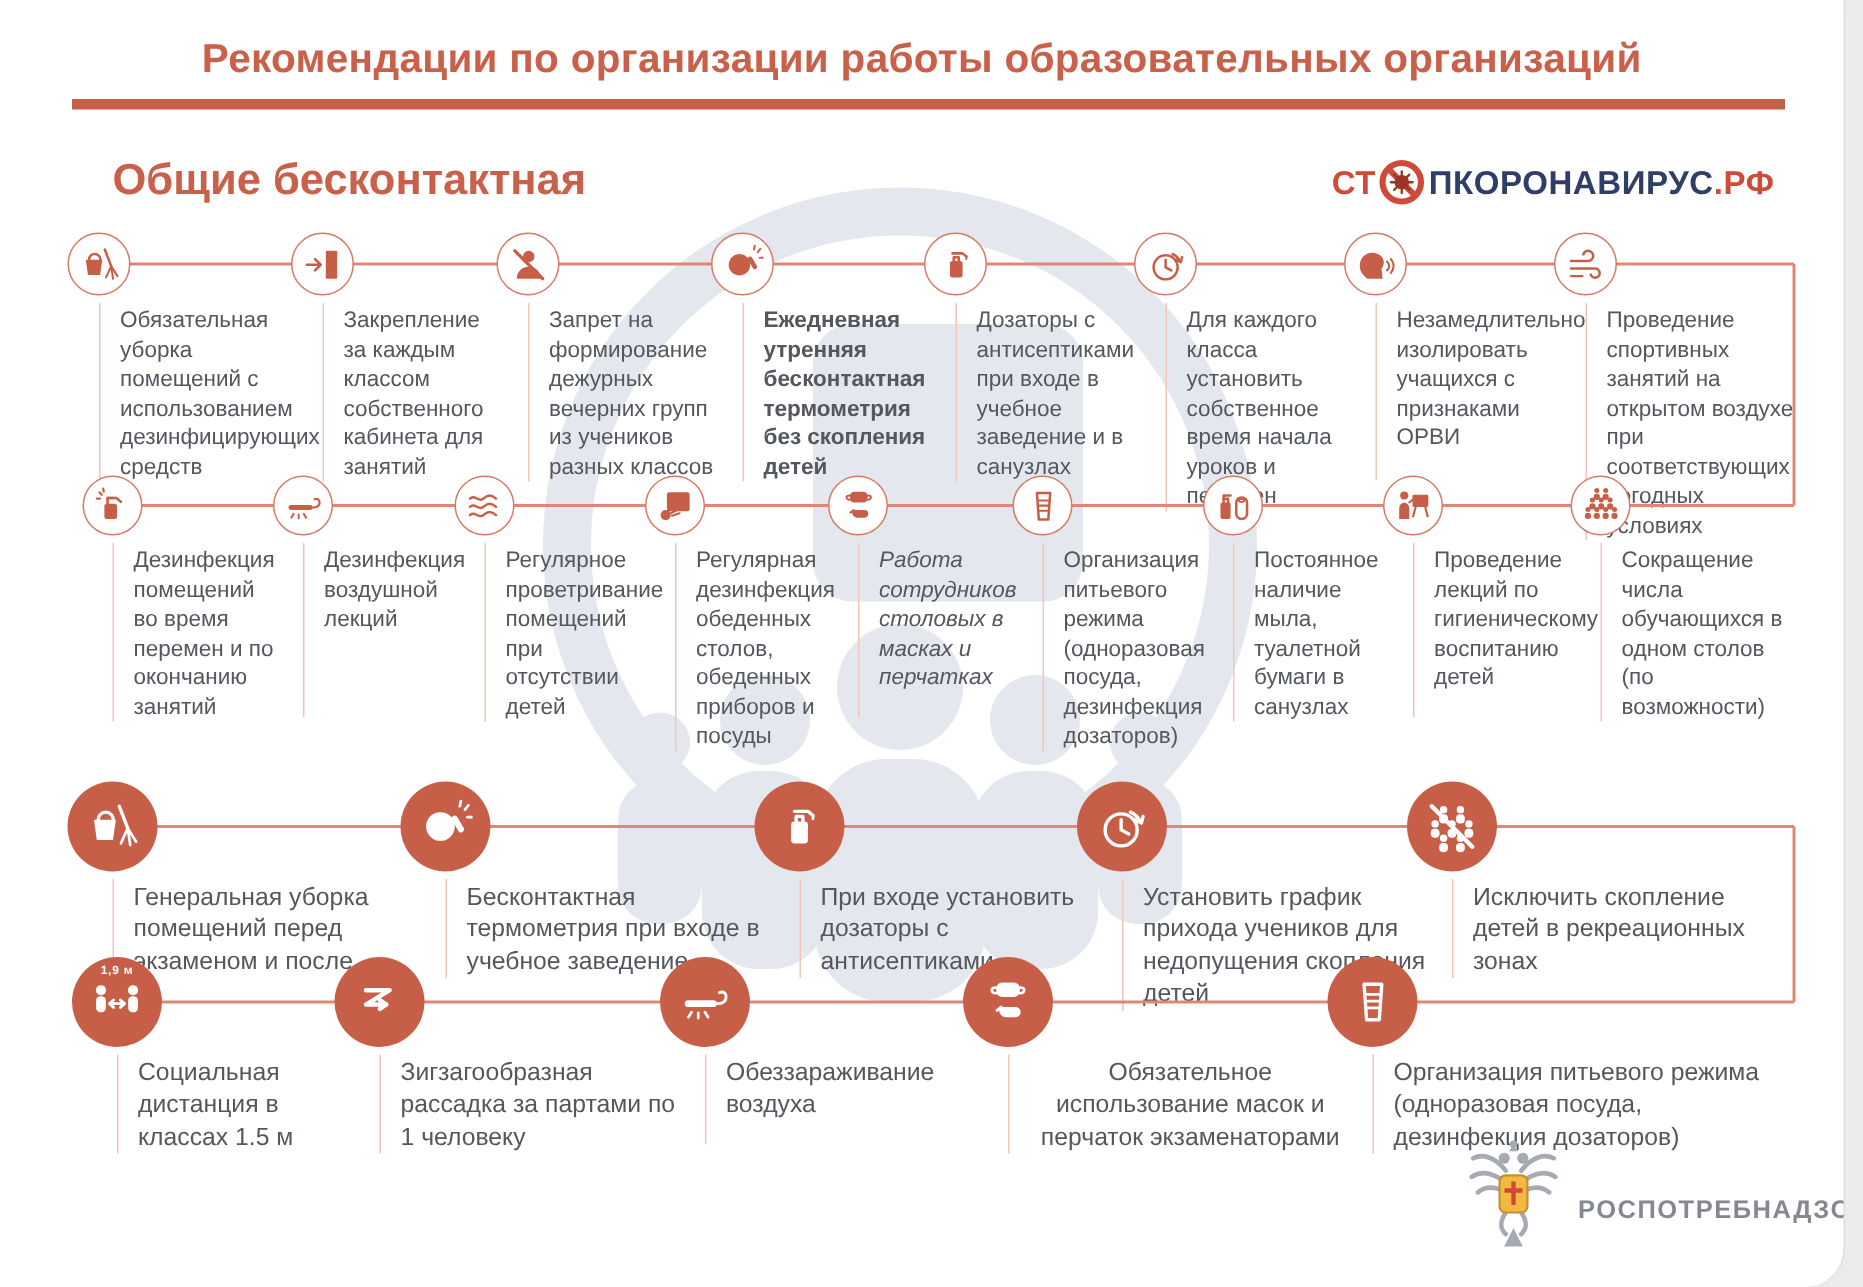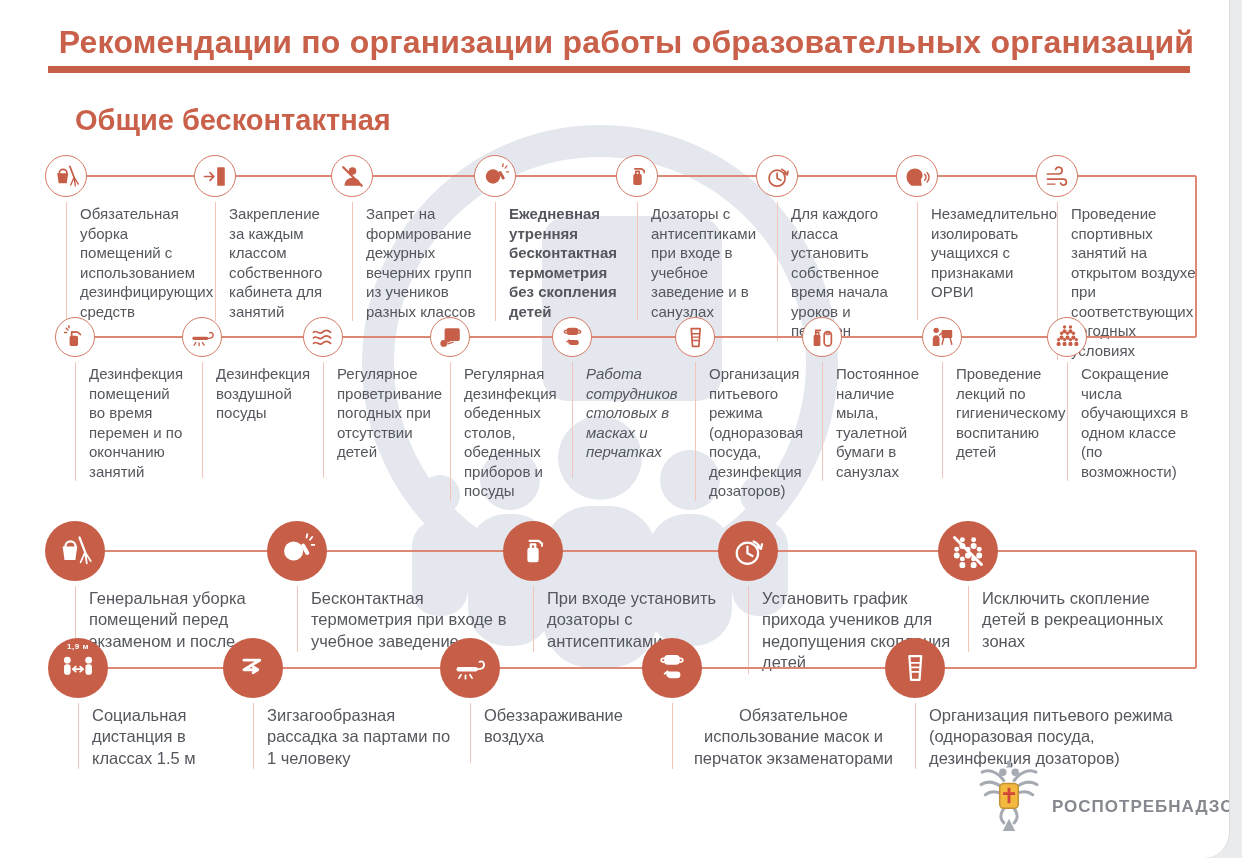--- a/index.html
+++ b/index.html
@@ -6,22 +6,22 @@
     --accent:#c75f48; --accent-dark:#cf4a38; --line:#dd8874; --divider:#f1c5b8;
     --navy:#2e3e66; --text:#54575d; --wm:#e4e8ee; --heading:#c9604a;
   }
   *{margin:0;padding:0;box-sizing:border-box}
   body{font-family:"Liberation Sans",sans-serif;background:#e9ebec}
   .stage{position:relative;width:1242px;height:858px;background:#e9ebec;overflow:hidden}
   .page{position:absolute;top:0;left:0;bottom:0;right:12px;background:#fff;
         border-right:1px solid #d9dcdf;border-radius:0 0 26px 0;overflow:hidden}
   .wm{position:absolute;left:300px;top:98px;z-index:0;pointer-events:none}
   .content{position:absolute;inset:0;z-index:1}
-  .main-title{position:absolute;top:24px;left:12px;width:100%;text-align:center;
-      font-size:32px;font-weight:700;color:var(--heading);letter-spacing:.2px}
+  .main-title{position:absolute;top:24px;left:0;width:100%;text-align:center;
+      font-size:27px;font-weight:700;color:var(--heading);letter-spacing:.2px}
   .title-rule{position:absolute;top:66px;left:48px;width:1142px;height:7px;background:var(--accent)}
   .section-heading{position:absolute;font-size:29px;font-weight:700;color:var(--heading)}
   #h-general{left:75px;top:104px}
   #h-exams{left:75px;top:472px}
   
   .stoplogo{position:absolute;top:105px;right:46px;display:flex;align-items:center;
       font-size:22px;font-weight:800;letter-spacing:.4px}
   .stoplogo .red{color:var(--accent-dark)}
   .stoplogo .navy{color:var(--navy)}
   .stoplogo svg{margin:0 1px}
@@ -68,20 +68,33 @@
       </g>
     </svg>
 
     <div class="content">
 
       <div class="main-title">Рекомендации по организации работы образовательных организаций</div>
       <div class="title-rule"></div>
 
       <h2 class="section-heading" id="h-general">Общие бесконтактная</h2>
 
+      <div class="stoplogo">
+        <span class="red">СТ</span>
+        <svg width="33" height="33" viewBox="0 0 34 34">
+          <circle cx="17" cy="17" r="13.2" fill="none" stroke="#cf4a38" stroke-width="4.2"></circle>
+          <line x1="7.8" y1="7.8" x2="26.2" y2="26.2" stroke="#cf4a38" stroke-width="4.2"></line>
+          <g stroke="#9e3428" stroke-width="1.6" stroke-linecap="round">
+            <circle cx="17" cy="17" r="5" fill="#9e3428" stroke="none"></circle>
+            <path d="M17 9.5v3M17 21.5v3M9.5 17h3M21.5 17h3M11.8 11.8l2 2M20.2 20.2l2 2M22.2 11.8l-2 2M13.8 20.2l-2 2" fill="none"></path>
+          </g>
+        </svg>
+        <span class="navy">ПКОРОНАВИРУС</span>
+        <span class="red">.РФ</span>
+      </div>
 
 
       <div id="rows-layer">
           <div class="tl-line" style="left: 66px; top: 175px; width: 1130px;"></div>
           <div class="item" style="left: 66px; top: 176px;">
             <div class="circle outline" style="height: 42px; width: 42px; top: -21px; left: -21px;">
               <svg viewBox="0 0 32 32" fill="none" stroke="currentColor" stroke-width="2" stroke-linecap="round" stroke-linejoin="round">
                 <path d="M5 12h13l-1.7 12H6.7Z" fill="currentColor" stroke="none"></path>
                 <path d="M7.5 12a4.5 4.5 0 0 1 9 0"></path>
                 <path d="M20 4l5 13"></path>
@@ -173,29 +186,29 @@
             <div class="item-text" style="top: 25px; width: 117px; min-height: 116px;">Дезинфекция помещений во время перемен и по окончанию занятий</div>
           </div>
           <div class="item" style="left: 202px; top: 337px;">
             <div class="circle outline" style="height: 40px; width: 40px; top: -20px; left: -20px;">
               <svg viewBox="0 0 32 32" fill="none" stroke="currentColor" stroke-width="2" stroke-linecap="round" stroke-linejoin="round">
                 <rect x="4" y="15" width="19" height="4" rx="2" fill="currentColor" stroke="none"></rect>
                 <path d="M23 17c3.5 0 5.5-1.5 5.5-4s-2-3.5-4-2.5" stroke-width="1.7"></path>
                 <path d="M8 22l-1.8 3M12 22.5v3M16 22l1.8 3" stroke-width="1.6"></path>
               </svg>
             </div>
-            <div class="item-text" style="top: 25px; width: 111px; min-height: 116px;">Дезинфекция воздушной посуды</div>
+            <div class="item-text" style="top: 25px; width: 111px; min-height: 116px;">Дезинфекция воздушной лекций</div>
           </div>
           <div class="item" style="left: 323px; top: 337px;">
             <div class="circle outline" style="height: 40px; width: 40px; top: -20px; left: -20px;">
               <svg viewBox="0 0 32 32" fill="none" stroke="currentColor" stroke-width="2" stroke-linecap="round" stroke-linejoin="round">
                 <path d="M4 10c3.5-4 7 3.5 10.5 0S21 6.5 24.5 10M4 16.5c3.5-4 7 3.5 10.5 0s6.5-3.5 10 0M4 23c3.5-4 7 3.5 10.5 0s6.5-3.5 10 0" stroke-width="1.9"></path>
               </svg>
             </div>
-            <div class="item-text" style="top: 25px; width: 117px; min-height: 116px;">Регулярное проветривание погодных при отсутствии детей</div>
+            <div class="item-text" style="top: 25px; width: 117px; min-height: 116px;">Регулярное проветривание помещений при отсутствии детей</div>
           </div>
           <div class="item" style="left: 450px; top: 337px;">
             <div class="circle outline" style="height: 40px; width: 40px; top: -20px; left: -20px;">
               <svg viewBox="0 0 32 32" fill="none" stroke="currentColor" stroke-width="2" stroke-linecap="round" stroke-linejoin="round">
                 <rect x="9" y="5" width="18" height="15" rx="2" fill="currentColor" stroke="none"></rect>
                 <circle cx="8" cy="23" r="4" fill="currentColor" stroke="none"></circle>
                 <path d="M10 20l6-4M12 21.5l6-3M13 23.5l6-2" stroke-width="1.7"></path>
               </svg>
             </div>
             <div class="item-text" style="top: 25px; width: 112px; min-height: 116px;">Регулярная дезинфекция обеденных столов, обеденных приборов и посуды</div>
@@ -261,21 +274,21 @@
                   <rect x="3.1" y="21.1" width="4.8" height="5" rx="2.2"></rect>
                   <circle cx="12.5" cy="18.5" r="2"></circle>
                   <rect x="10.1" y="21.1" width="4.8" height="5" rx="2.2"></rect>
                   <circle cx="19.5" cy="18.5" r="2"></circle>
                   <rect x="17.1" y="21.1" width="4.8" height="5" rx="2.2"></rect>
                   <circle cx="26.5" cy="18.5" r="2"></circle>
                   <rect x="24.1" y="21.1" width="4.8" height="5" rx="2.2"></rect>
                 </g>
               </svg>
             </div>
-            <div class="item-text" style="top: 25px; width: 135px; min-height: 116px;">Сокращение числа обучающихся в одном классе (по возможности)</div>
+            <div class="item-text" style="top: 25px; width: 135px; min-height: 116px;">Сокращение числа обучающихся в одном столов (по возможности)</div>
           </div>
           <div class="tl-line" style="left: 75px; top: 550px; width: 1121px;"></div>
           <div class="item" style="left: 75px; top: 551px;">
             <div class="circle solid" style="height: 60px; width: 60px; top: -30px; left: -30px;">
               <svg viewBox="0 0 32 32" fill="none" stroke="currentColor" stroke-width="2" stroke-linecap="round" stroke-linejoin="round">
                 <path d="M5 12h13l-1.7 12H6.7Z" fill="currentColor" stroke="none"></path>
                 <path d="M7.5 12a4.5 4.5 0 0 1 9 0"></path>
                 <path d="M20 4l5 13"></path>
                 <path d="M25 17l-4 9M25 17l1.5 10M25 17l5 8" stroke-width="1.6"></path>
               </svg>

